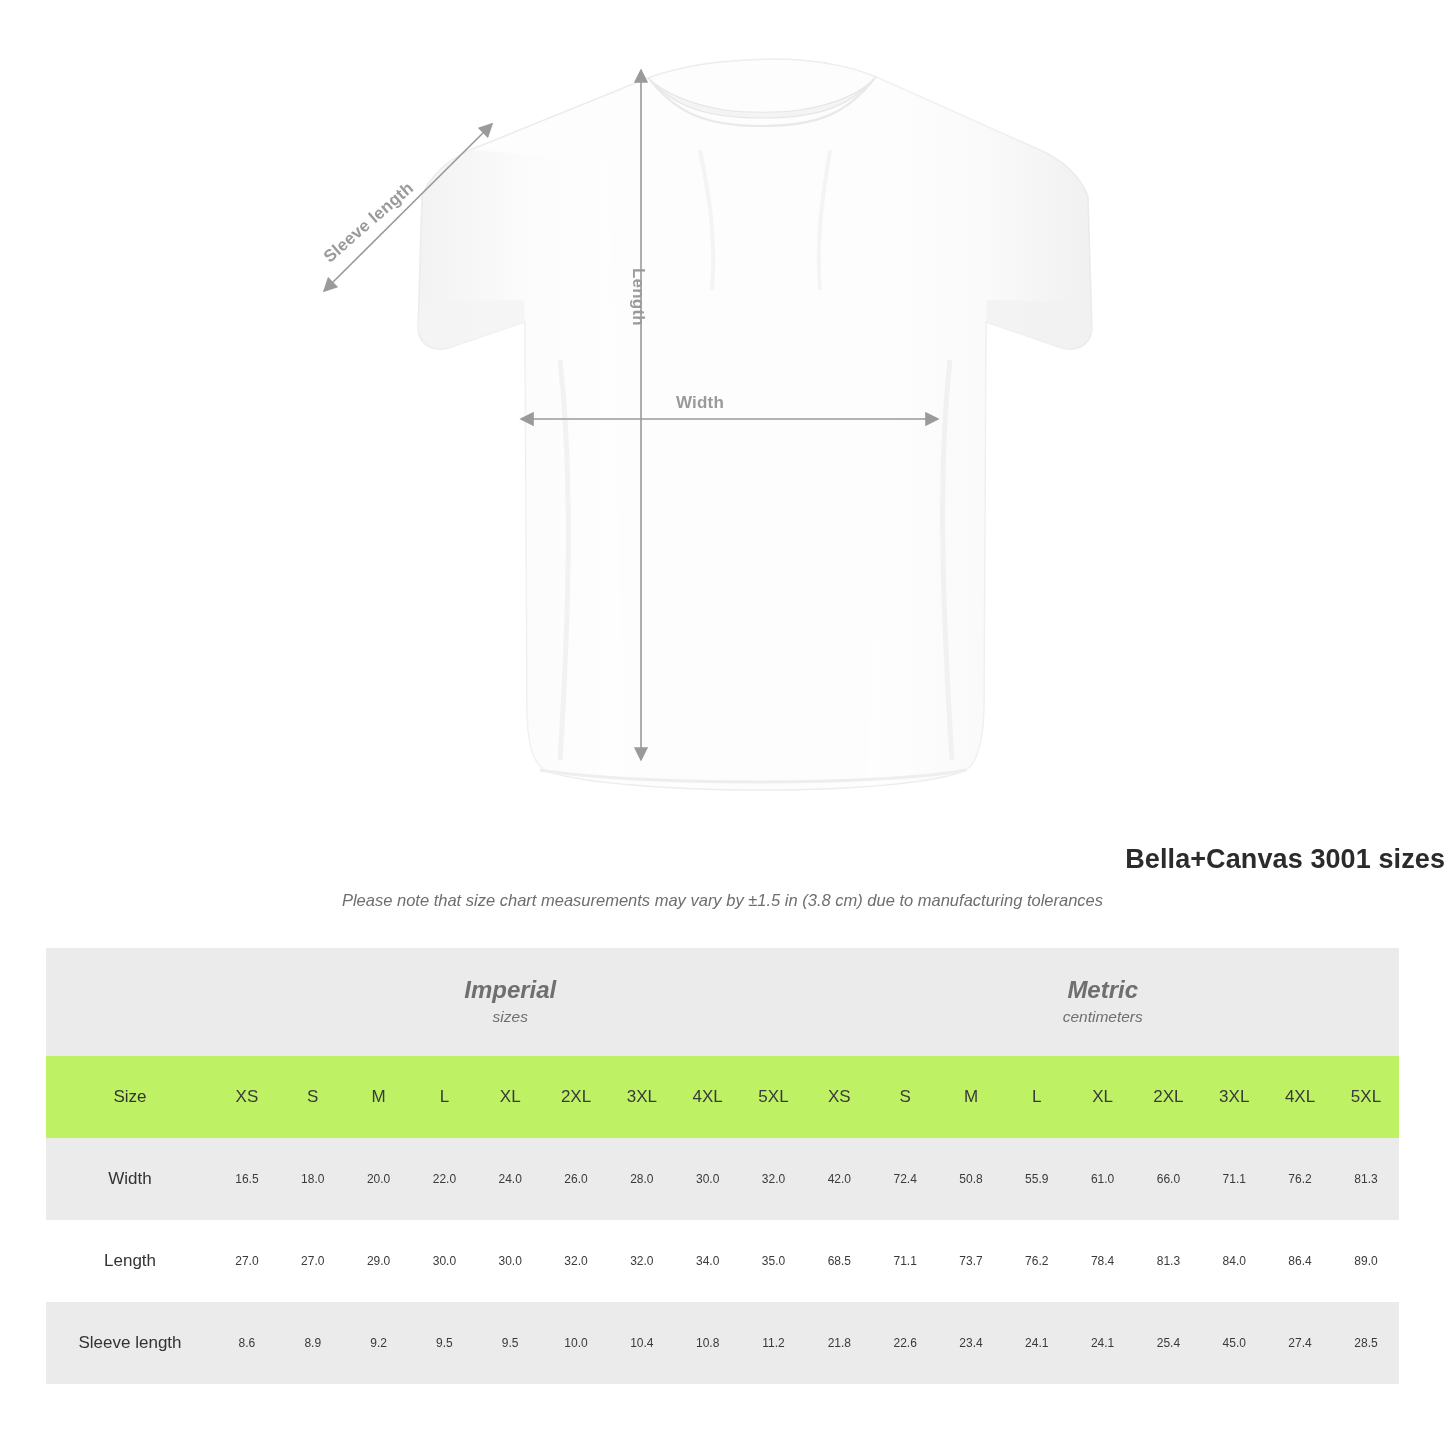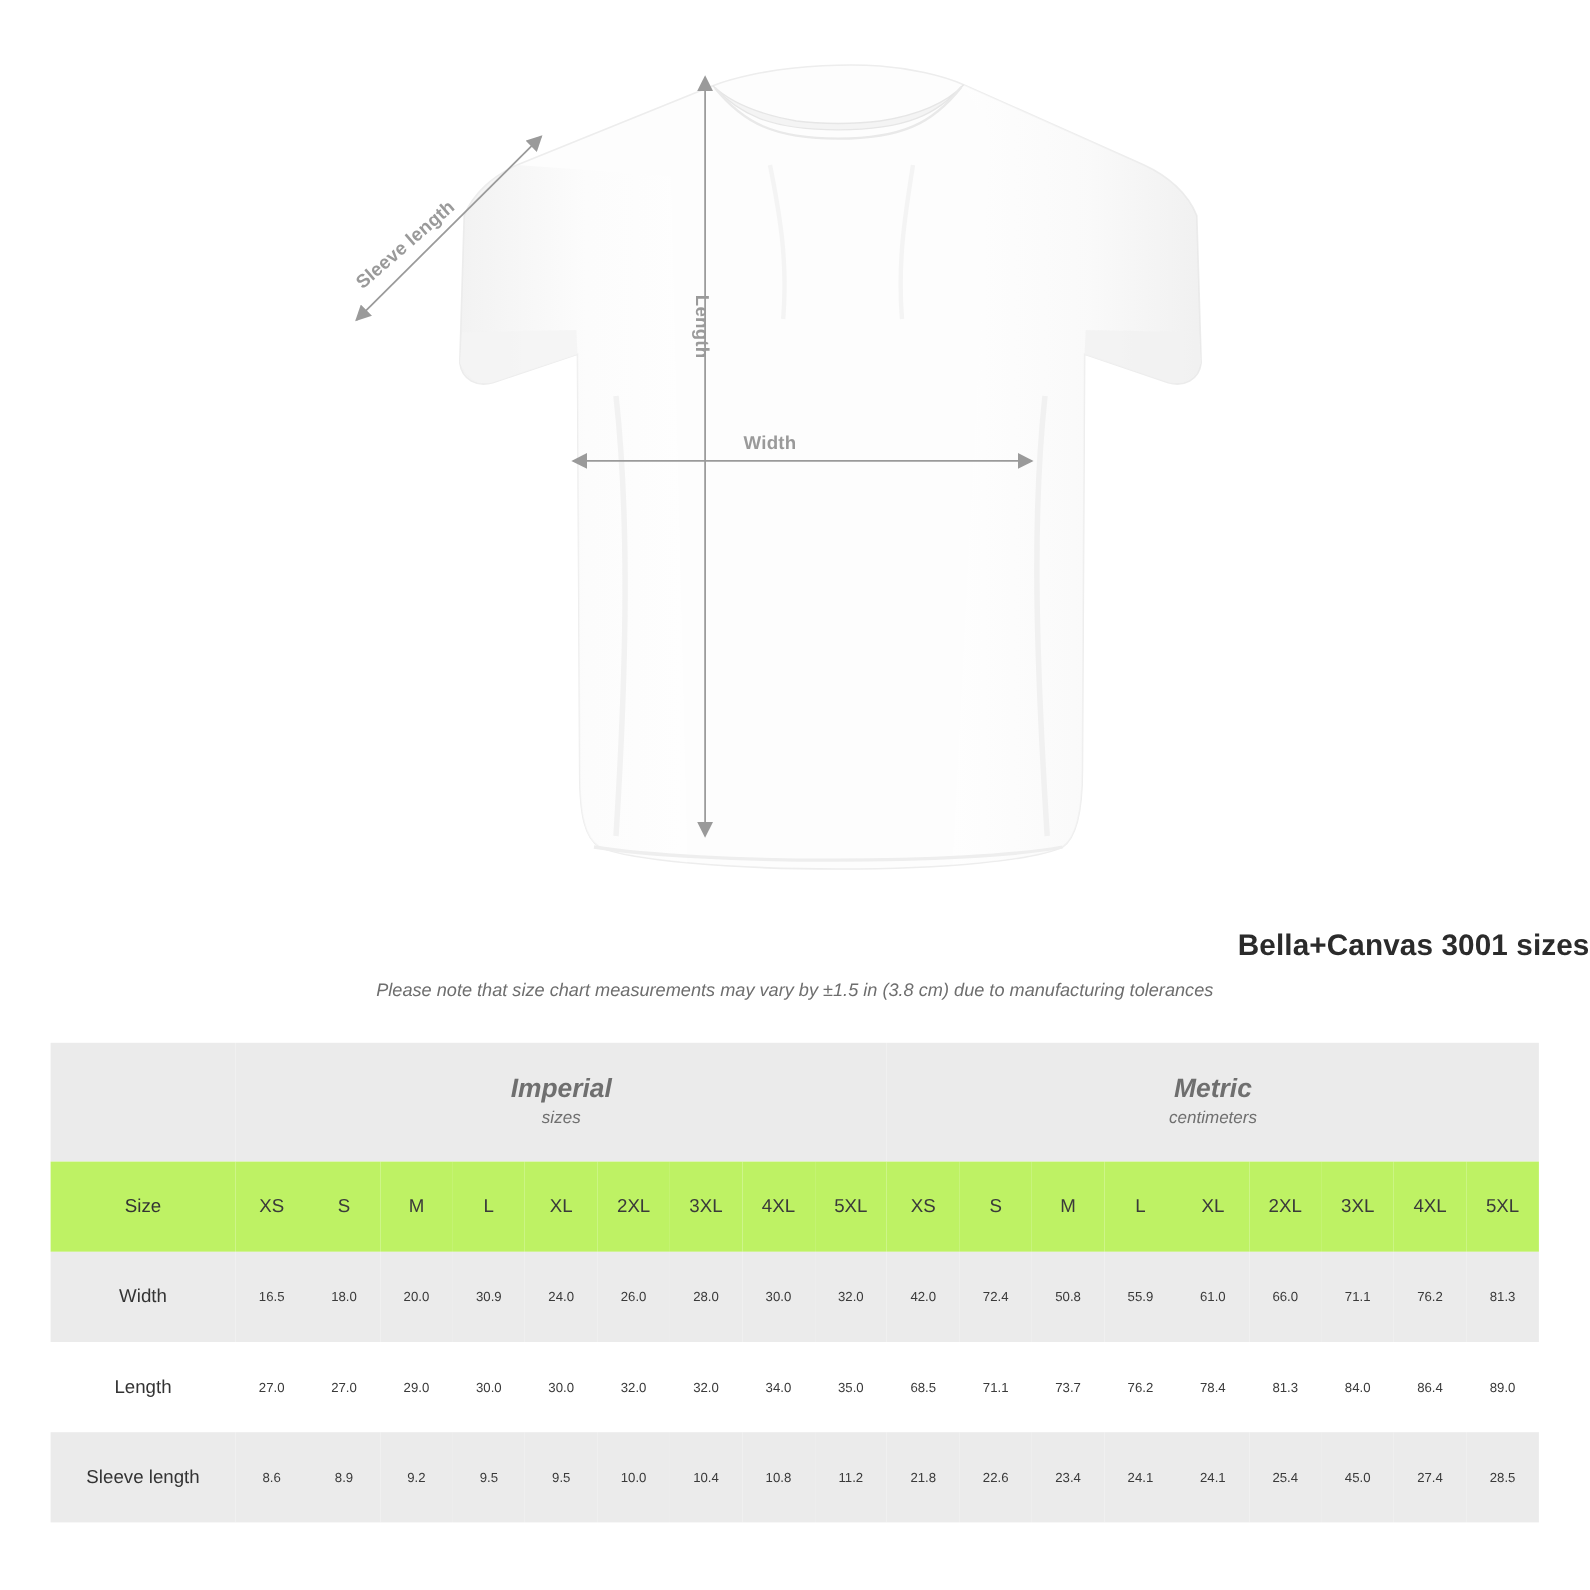--- a/index.html
+++ b/index.html
@@ -280,21 +280,21 @@
           <td>3XL</td>
           <td>4XL</td>
           <td>5XL</td>
         </tr>
 
         <tr class="data-row shade">
           <td class="rowhead">Width</td>
           <td>16.5</td>
           <td>18.0</td>
           <td>20.0</td>
-          <td>30.9</td>
+          <td>22.0</td>
           <td>24.0</td>
           <td>26.0</td>
           <td>28.0</td>
           <td>30.0</td>
           <td>32.0</td>
           <td>42.0</td>
           <td>72.4</td>
           <td>50.8</td>
           <td>55.9</td>
           <td>61.0</td>

